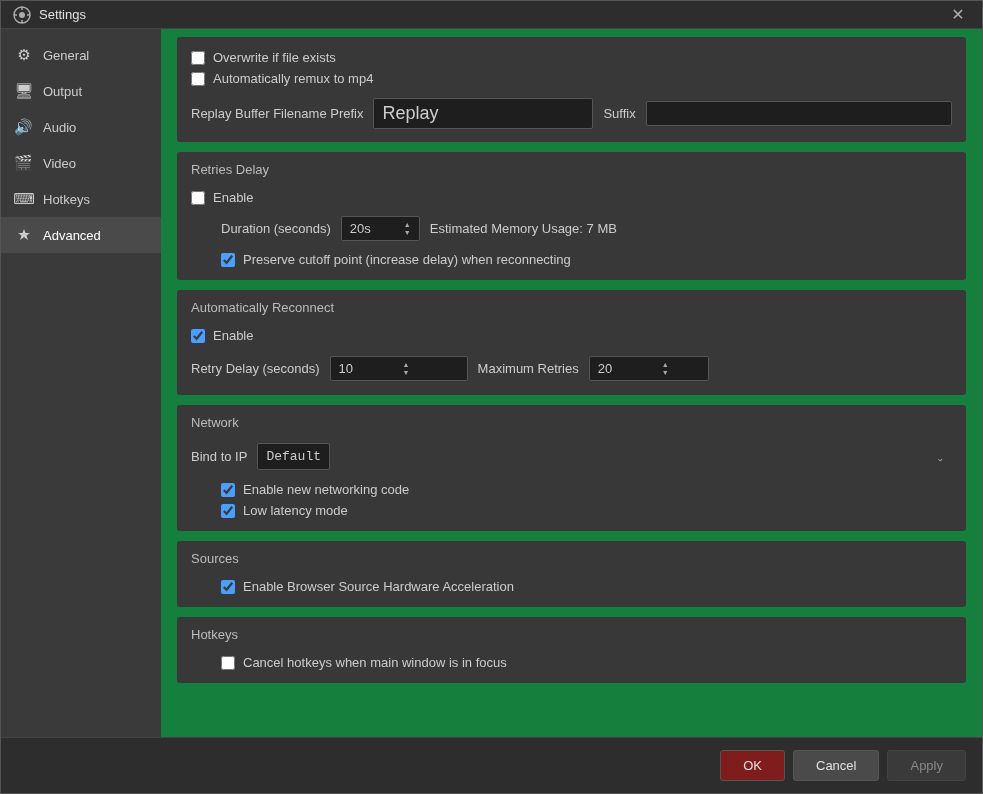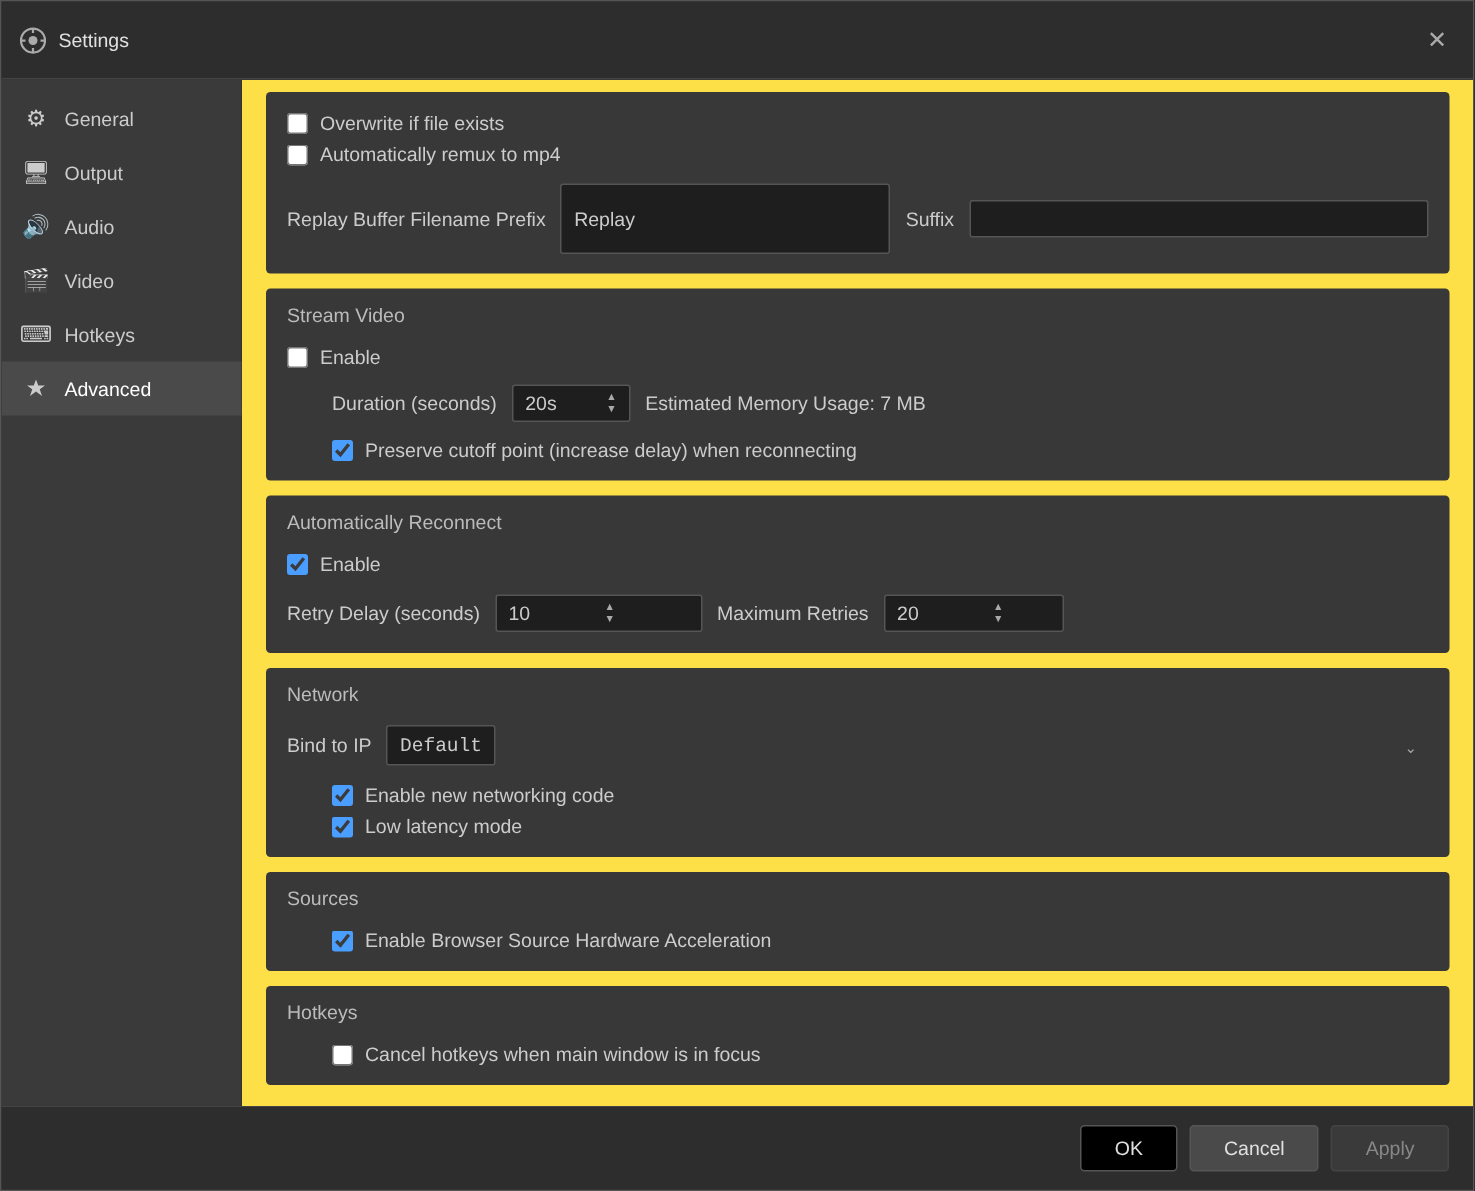--- a/index.html
+++ b/index.html
@@ -17,21 +17,21 @@
     .window {
       width: 983px;
       height: 794px;
       background: #2d2d2d;
       border: 1px solid #555;
       display: flex;
       flex-direction: column;
     }
     .title-bar {
       background: #2d2d2d;
-      height: 52px;
+      height: 28px;
       display: flex;
       align-items: center;
       padding: 0 12px;
       border-bottom: 1px solid #444;
       flex-shrink: 0;
     }
     .title-bar-icon {
       width: 18px;
       height: 18px;
       margin-right: 8px;
@@ -79,21 +79,21 @@
       height: 18px;
       display: flex;
       align-items: center;
       justify-content: center;
       font-size: 15px;
       flex-shrink: 0;
     }
     .sidebar-item-label { font-size: 13px; }
     .content-area {
       flex: 1;
-      background: #fde047;
+      background: #15803d;
       overflow-y: auto;
       padding: 0;
       position: relative;
     }
     .content-area::-webkit-scrollbar { width: 10px; }
     .content-area::-webkit-scrollbar-track { background: #2d2d2d; }
     .content-area::-webkit-scrollbar-thumb { background: #555; }
     .settings-panel {
       padding: 8px 16px;
       color: #ccc;
@@ -134,22 +134,22 @@
       color: #ccc;
       font-size: 13px;
       white-space: nowrap;
     }
     .replay-input {
       flex: 1;
       max-width: 220px;
       background: #1e1e1e;
       border: 1px solid #555;
       color: #ccc;
-      padding: 15px 8px;
-      font-size: 13px;
+      padding: 4px 8px;
+      font-size: 18px;
       border-radius: 2px;
     }
     .suffix-label {
       color: #ccc;
       font-size: 13px;
       white-space: nowrap;
     }
     .suffix-input {
       flex: 1;
       background: #1e1e1e;
@@ -254,21 +254,21 @@
       flex-shrink: 0;
     }
     .footer-btn {
       padding: 7px 22px;
       border-radius: 3px;
       font-size: 13px;
       cursor: pointer;
       border: 1px solid #555;
     }
     .btn-ok {
-      background: #000000;
+      background: #7f1d1d;
       color: #e0e0e0;
     }
     .btn-cancel {
       background: #4a4a4a;
       color: #e0e0e0;
     }
     .btn-apply {
       background: #3a3a3a;
       color: #888;
       border-color: #444;
@@ -368,21 +368,21 @@
 
           <div class="replay-buffer-row" style="margin-top:6px;">
             <span class="replay-buffer-label">Replay Buffer Filename Prefix</span>
             <input class="replay-input" type="text" value="Replay" style="">
             <span class="suffix-label">Suffix</span>
             <input class="suffix-input" type="text" style="width: 220px;">
           </div>
         </div>
 
         <div class="section">
-          <div class="section-title">Stream Video</div>
+          <div class="section-title">Retries Delay</div>
           <div class="checkbox-row">
             <input type="checkbox" style="">
             <span>Enable</span>
           </div>
           <div class="row-2col indented" style="margin-top:4px;">
             <span class="row-label">Duration (seconds)</span>
             <div class="spinbox">
               <input type="text" value="20s" style="">
               <div class="spinbox-arrows">
                 <div class="spinbox-arrow">▲</div>

